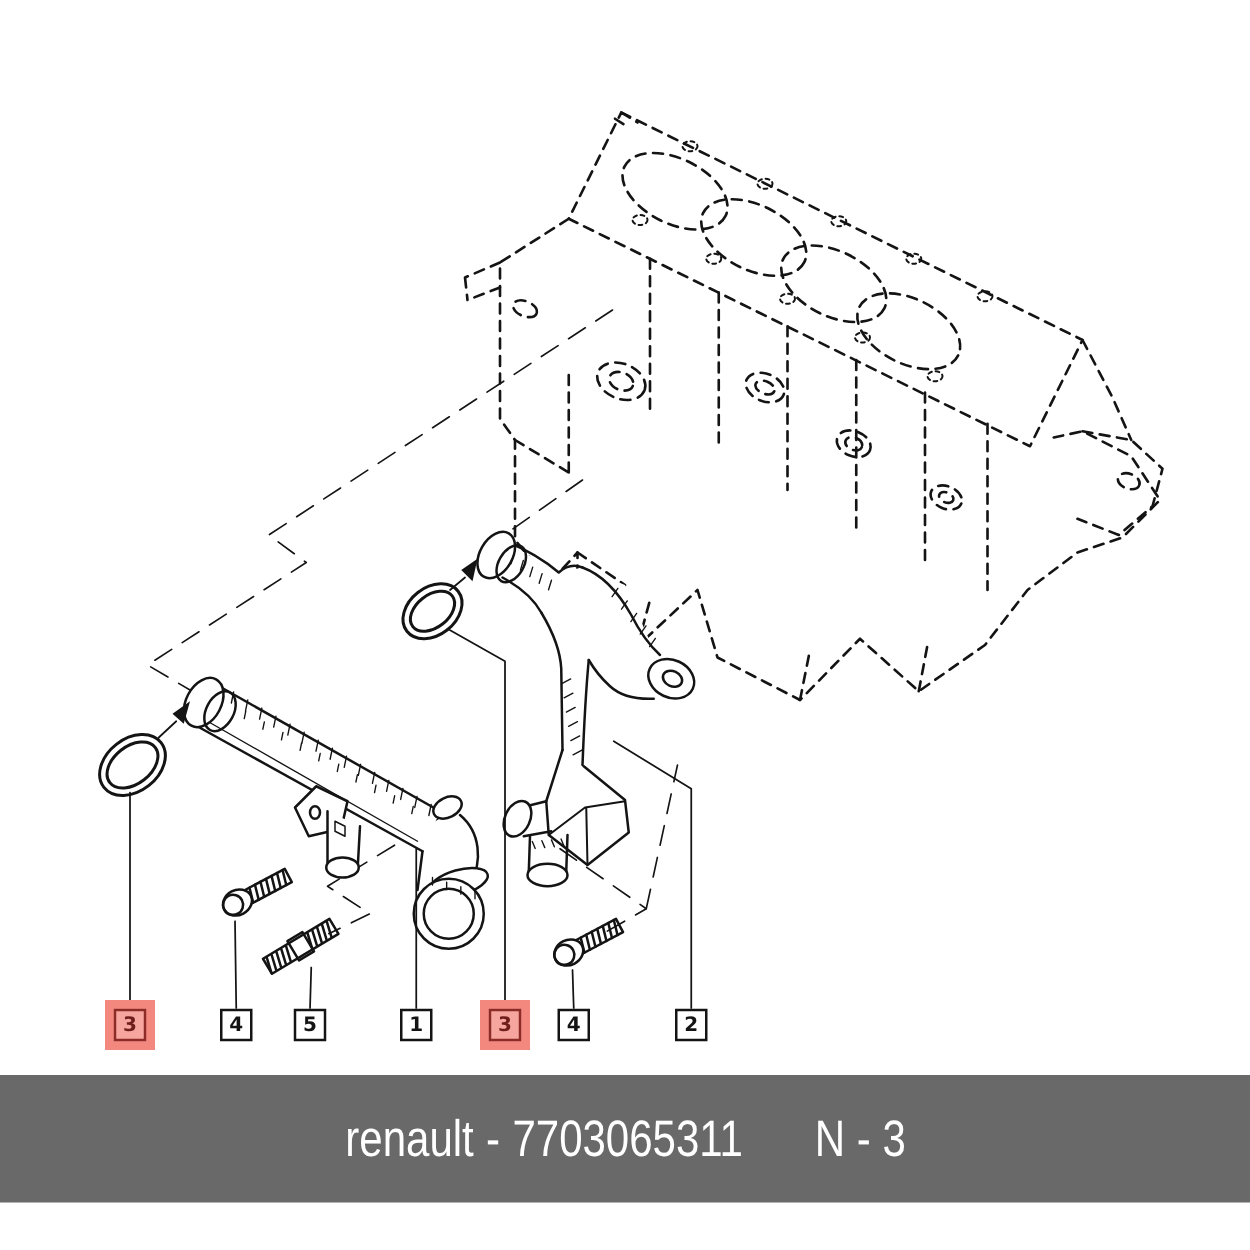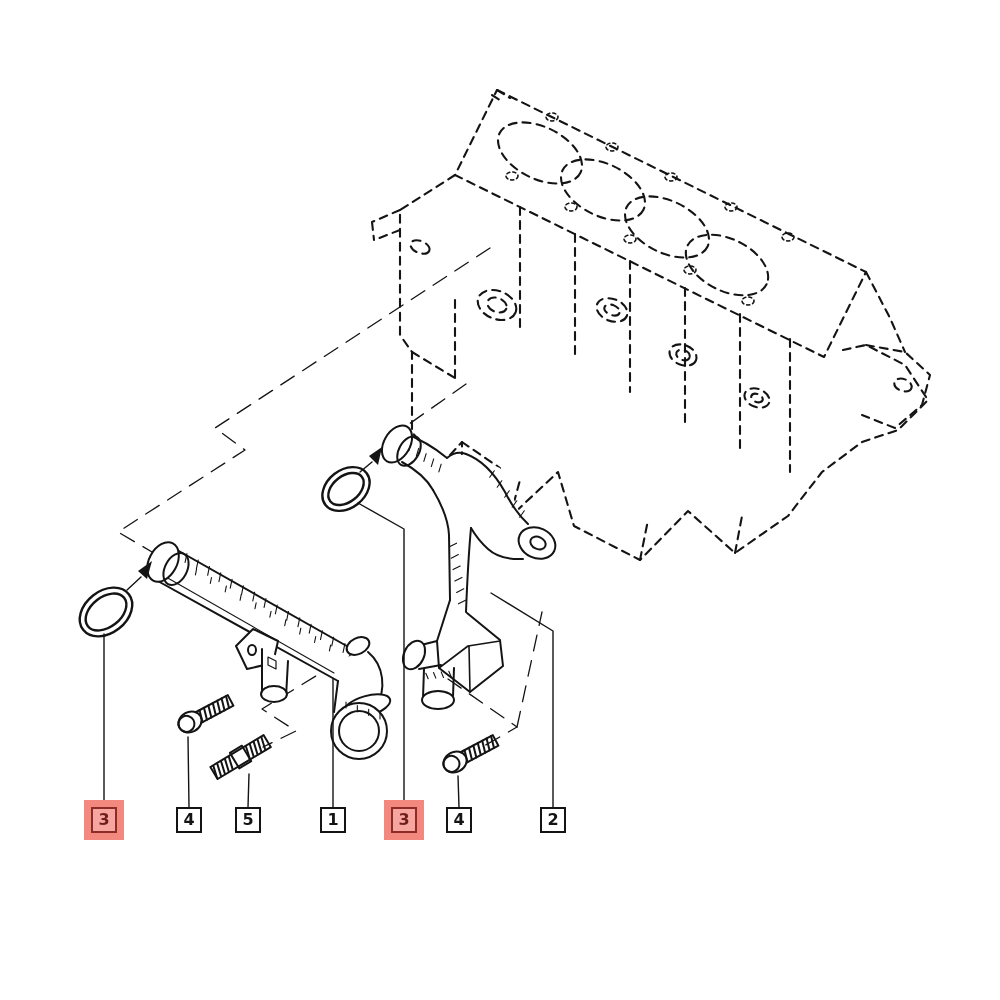--- a/index.html
+++ b/index.html
@@ -282,14 +282,19 @@
       <div class="cbox red" style="left: 91px;">3</div>
       <div class="cbox" style="left: 176px;">4</div>
       <div class="cbox" style="left: 235px;">5</div>
       <div class="cbox" style="left: 320px;">1</div>
       <div class="hl" style="left: 384px; background: rgb(243, 136, 127);"></div>
       <div class="cbox red" style="left: 391px;">3</div>
       <div class="cbox" style="left: 446px;">4</div>
       <div class="cbox" style="left: 540px;">2</div>
     </div>
 
+<footer class="footer" style="background: rgb(105, 105, 105); color: rgb(255, 255, 255);">
+  <div class="footer-text">
+    <span>renault</span><span class="sep">-</span><span>7703065311</span><span class="gap"></span><span>N - 3</span>
+  </div>
+</footer>
 
 </div>
 
 </body></html>

